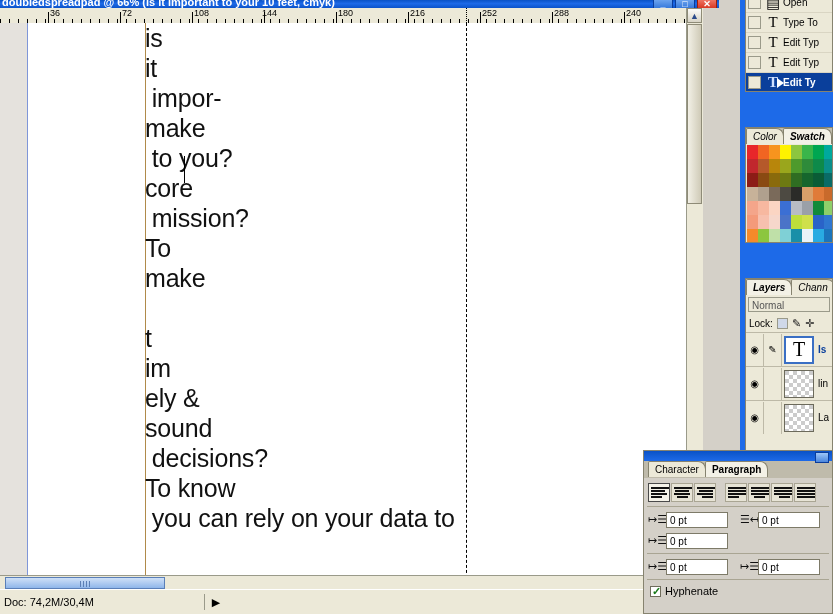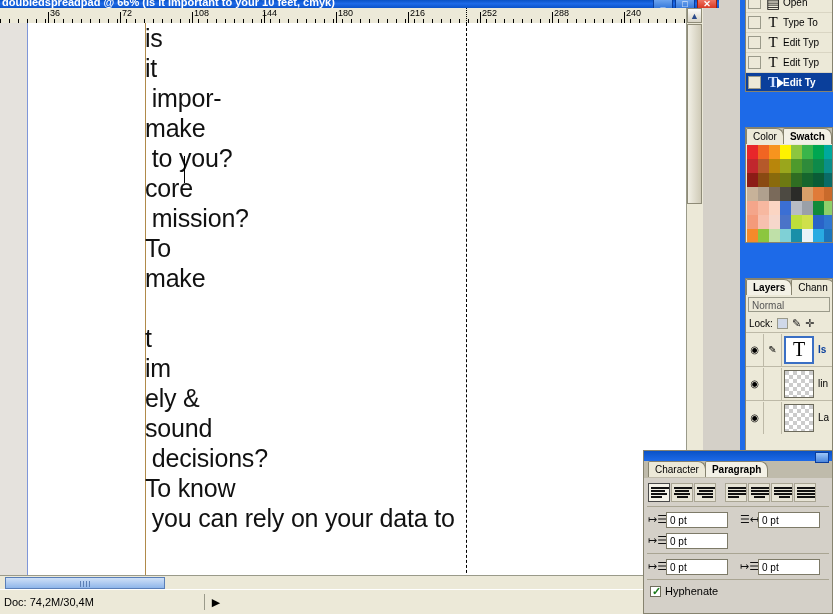--- a/index.html
+++ b/index.html
@@ -95,21 +95,21 @@
   .histRow{display:flex;align-items:center;height:19px;border-bottom:1px solid #d9d5c3;font-size:10px;}
   .histRow.sel{background:#0a3f9b;color:#fff;font-weight:bold;}
   .histChk{width:13px;height:13px;margin:0 2px;border:1px solid #9a9a8a;background:#ece9d8;box-sizing:border-box;flex:none;}
   .histIcon{width:20px;text-align:center;font-family:"Liberation Serif",serif;font-size:15px;flex:none;}
   .histLbl{white-space:nowrap;overflow:hidden;}
   .histArrow{position:absolute;left:31px;width:0;height:0;border-top:5px solid transparent;
              border-bottom:5px solid transparent;border-left:7px solid #fff;}
 
   
   .pColor{left:745px;top:127px;width:88px;height:116px;background:#ece9d8;border:1px solid #86836f;overflow:hidden;}
-  .tabs{display:flex;height:16px;background:#bfbbab;}
+  .tabs{display:flex;height:16px;background:#bfbbab;font-style:italic;}
   .tab{height:15px;line-height:15px;padding:0 6px;font-size:10px;background:#ece9d8;
        border:1px solid #86836f;border-bottom:none;margin-right:-1px;
        border-radius:2px 8px 0 0;}
   .tab.active{font-weight:bold;background:#f3f1e6;}
   .swatchGrid{display:grid;grid-template-columns:repeat(8,11px);gap:0;padding:1px 0 0 1px;}
   .sw{width:11px;height:14px;box-sizing:border-box;}
 
   
   .pLayers{left:745px;top:278px;width:88px;height:175px;background:#ece9d8;border:1px solid #86836f;overflow:hidden;}
   .blendRow{display:flex;align-items:flex-start;height:18px;padding:2px 2px 0 2px;gap:2px;}

